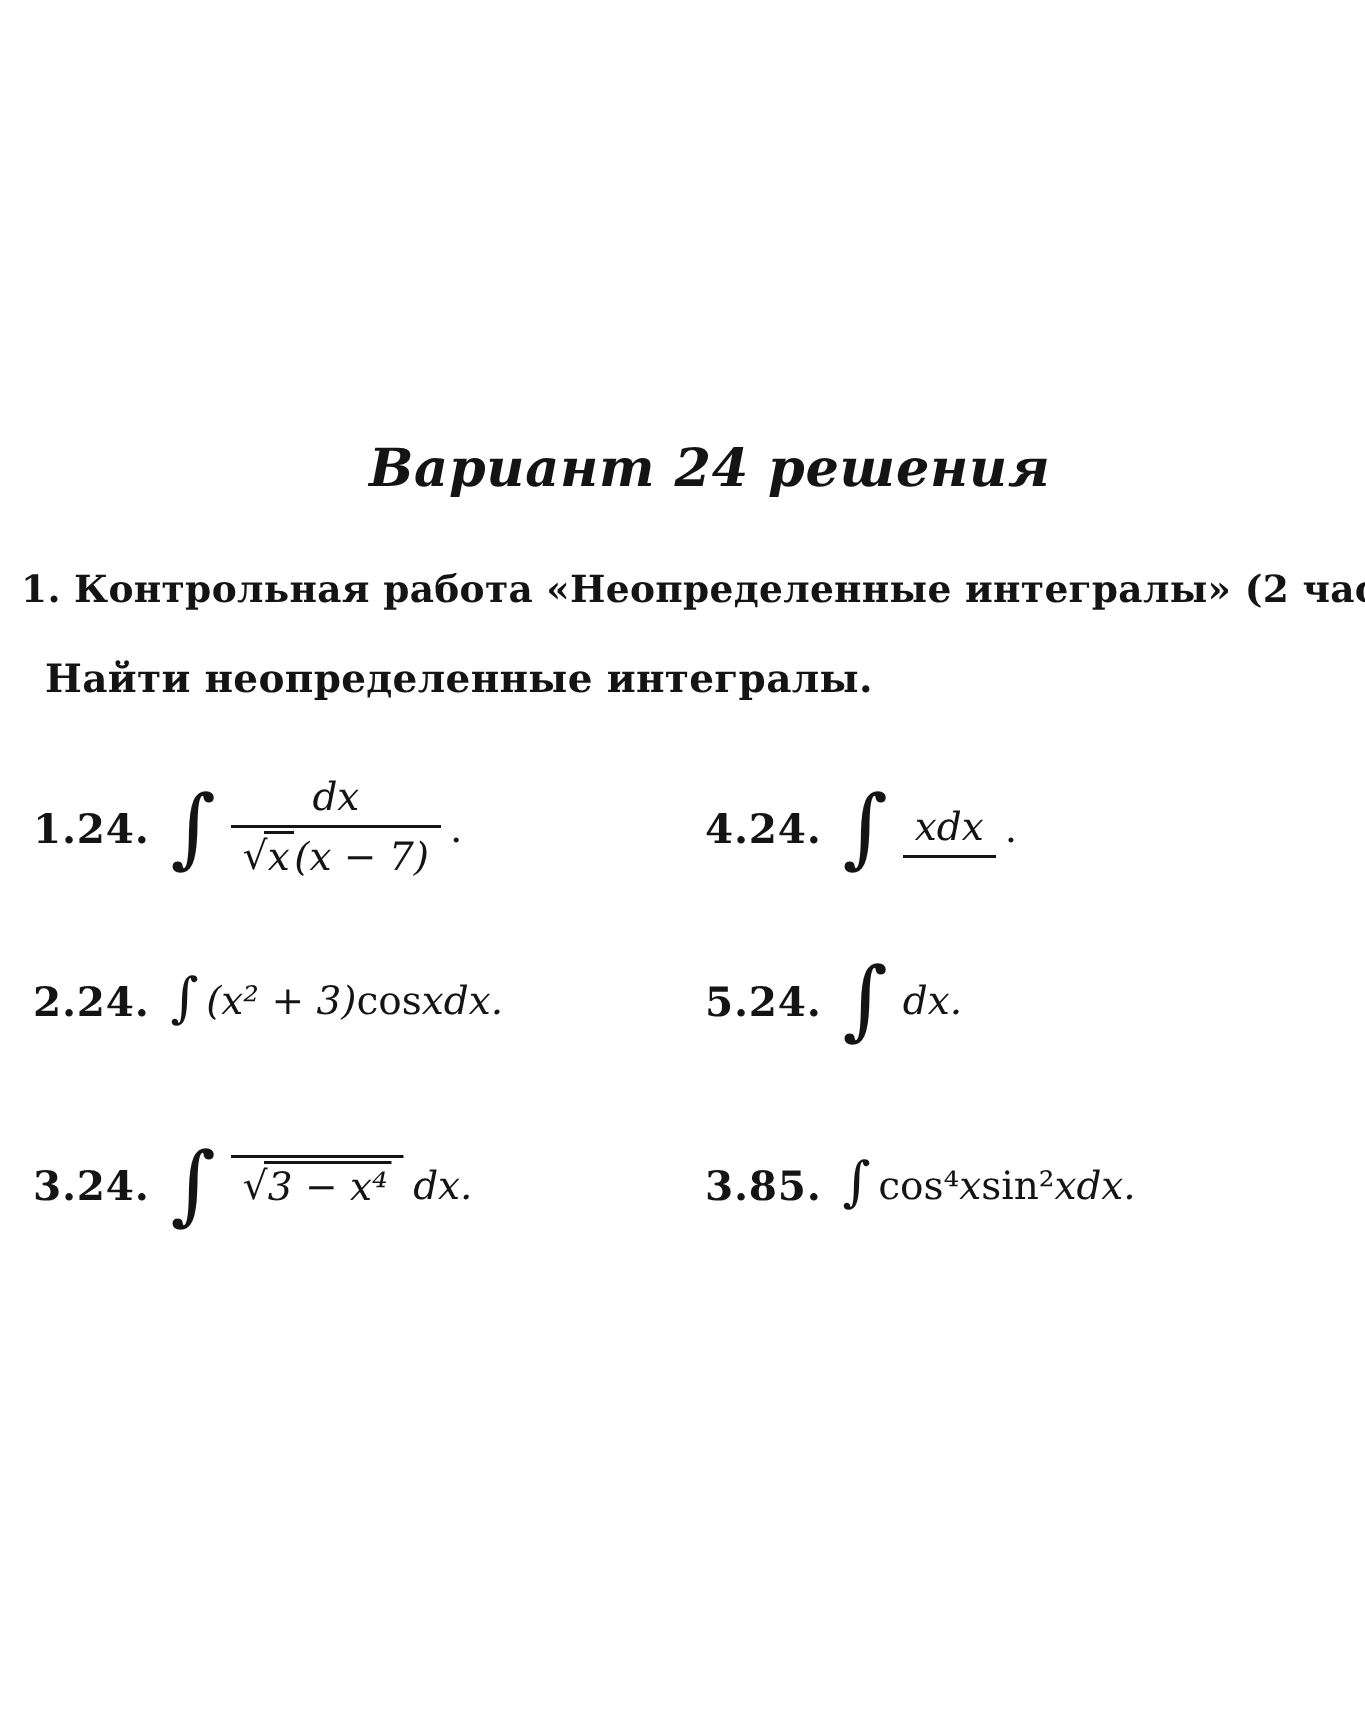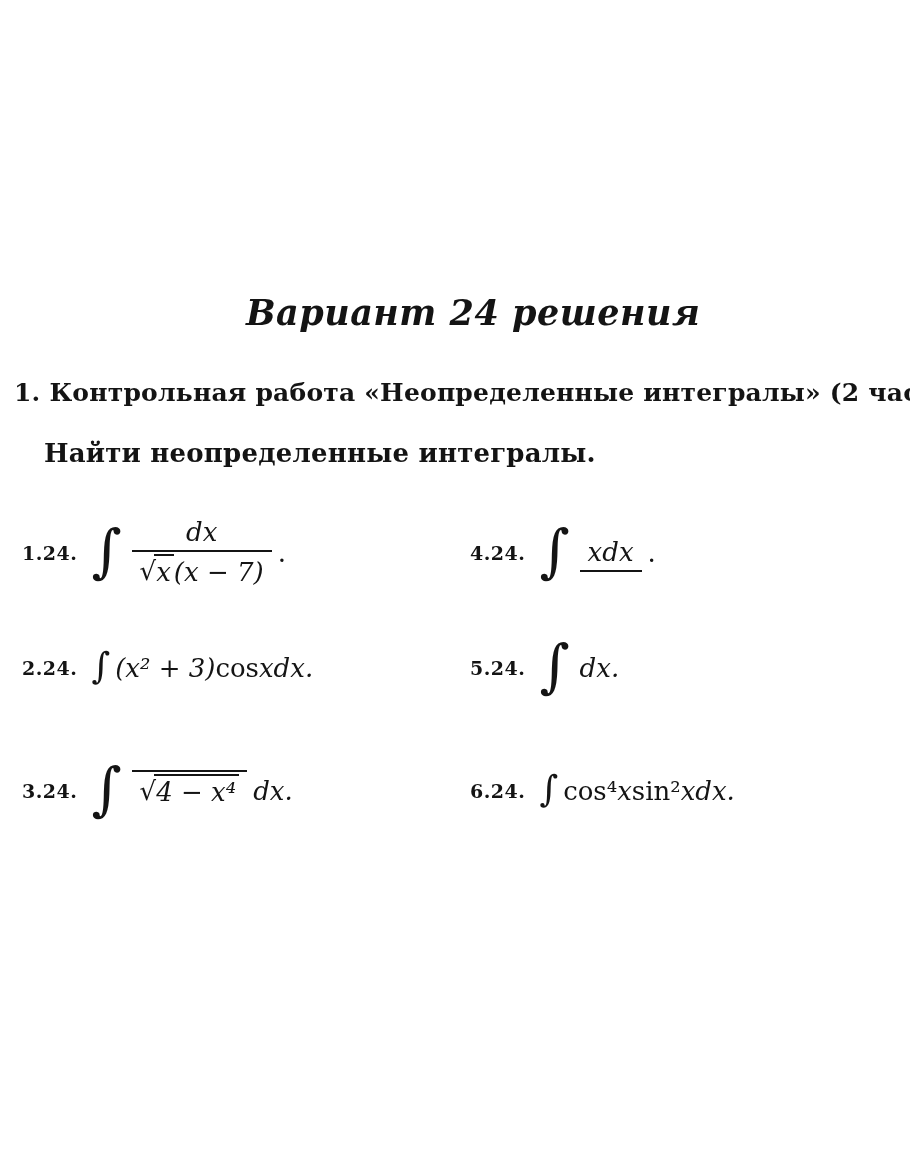--- a/index.html
+++ b/index.html
@@ -27,21 +27,21 @@
     position: absolute;
     left: 14px;
     top: 378px;
     font-size: 25px;
     font-weight: bold;
     letter-spacing: 0.2px;
     white-space: nowrap;
   }
   .instruction {
     position: absolute;
-    left: 44px;
+    left: 30px;
     top: 438px;
     margin: 0;
     font-size: 26px;
     font-weight: bold;
     letter-spacing: 0.2px;
     white-space: nowrap;
   }
   .grid {
     position: absolute;
     left: 0;
@@ -54,21 +54,21 @@
   .prob {
     display: flex;
     align-items: center;
     font-size: 26px;
     white-space: nowrap;
   }
   .col-left  { padding-left: 22px; }
   .col-right { padding-left: 12px; }
   .plabel {
     font-weight: bold;
-    font-size: 19px;
+    font-size: 27px;
     margin-right: 14px;
     letter-spacing: 0.5px;
   }
   .mi { font-style: italic; }
   .fn { font-style: normal; text-align: right; }
   .int { line-height: 1; }
   .int.big   { font-size: 58px; margin-right: 7px; transform: translateY(-2px); }
   .int.small { font-size: 36px; margin-right: 5px; transform: translateY(-2px); }
   .frac {
     display: inline-flex;
@@ -143,27 +143,27 @@
       <span class="plabel">5.24.</span>
       <span class="int big">∫</span>
       <span class="mi suffix">dx.</span>
     </div>
 
     <div class="prob col-left">
       <span class="plabel">3.24.</span>
       <span class="int big">∫</span>
       <span class="frac">
         <span class="bar"></span>
-        <span class="den"><span class="sqrt"><span class="rad">√</span><span class="sqarg mi">4 − x⁴</span></span></span>
+        <span class="den"><span class="sqrt"><span class="rad">√</span><span class="sqarg mi">3 − x⁴</span></span></span>
       </span>
       <span class="mi suffix">dx.</span>
     </div>
 
     <div class="prob col-right">
-      <span class="plabel">6.24.</span>
+      <span class="plabel">3.85.</span>
       <span class="int small">∫</span>
       <span class="fn">cos⁴ </span>
       <span class="mi">x</span>
       <span class="fn"> sin² </span>
       <span class="mi">xdx.</span>
     </div>
 
   </div>
 </div>
 

